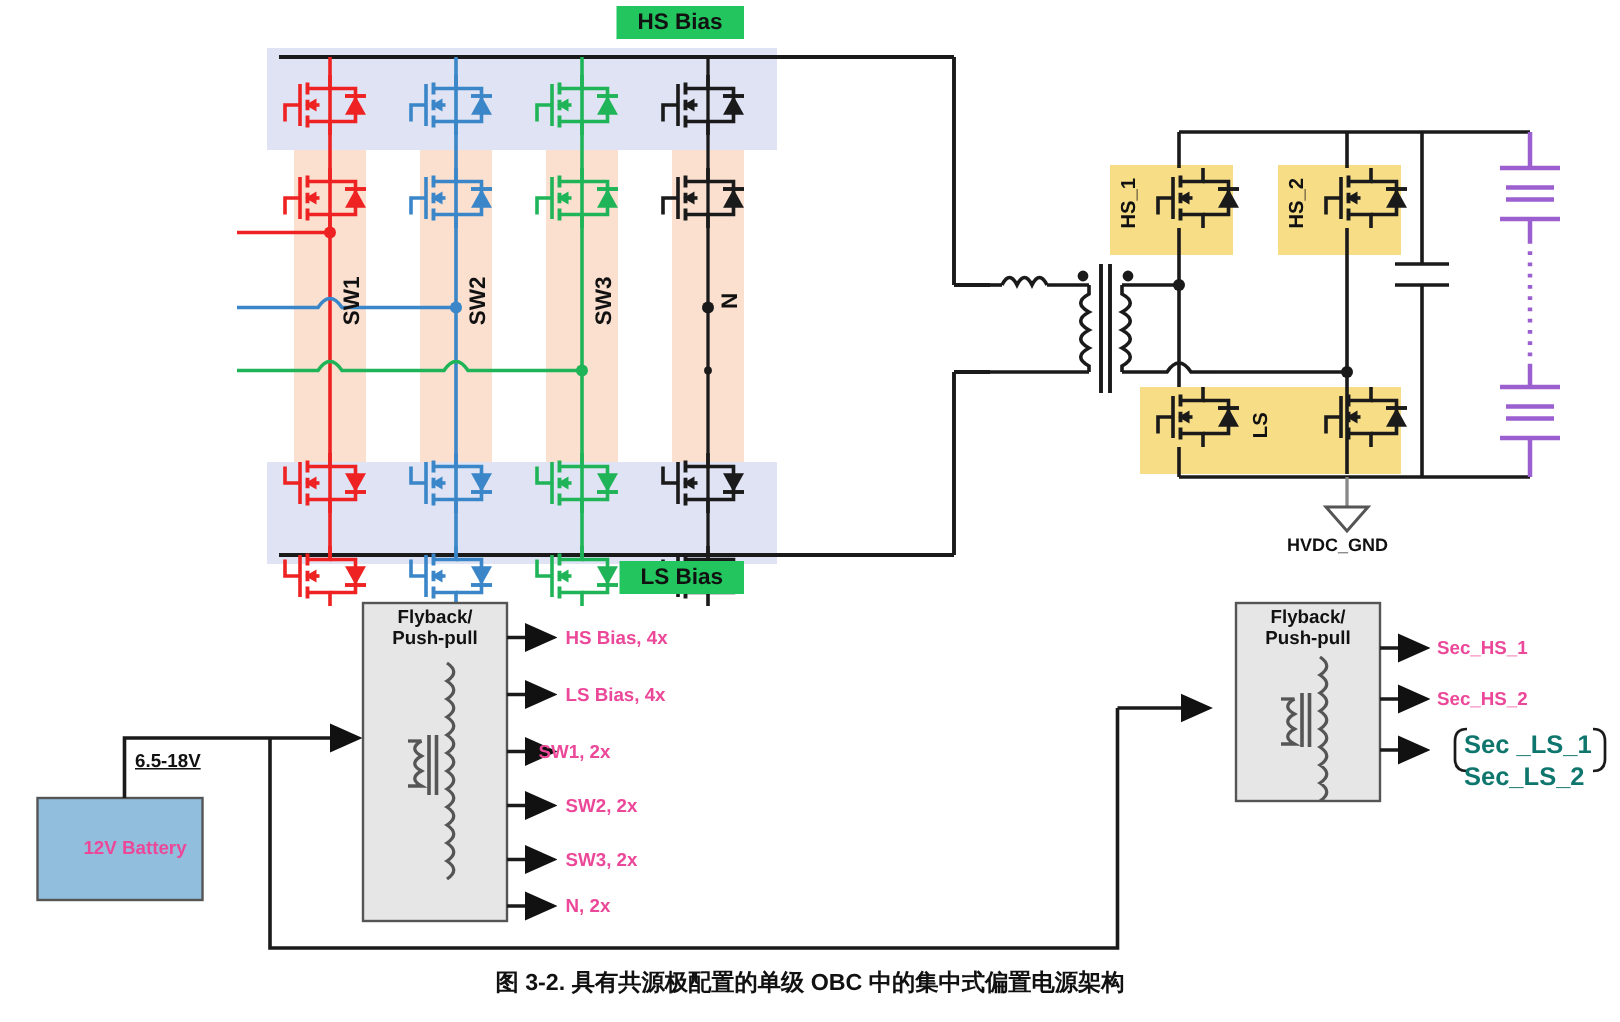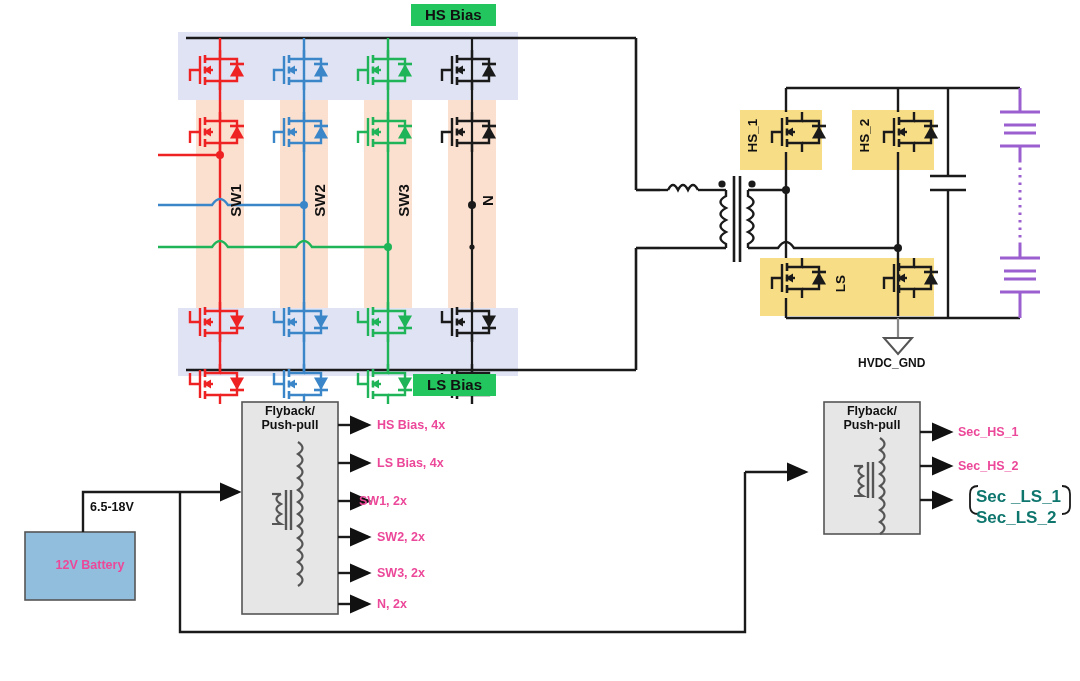--- a/index.html
+++ b/index.html
@@ -6,21 +6,21 @@
   body{font-family:"Liberation Sans","DejaVu Sans",sans-serif;}
   #root{position:relative;width:1080px;height:681px;overflow:hidden;background:#fff;}
   .svgwrap{position:absolute;left:0;top:0;width:1080px;height:681px;}
   .lbl{position:absolute;font-weight:bold;color:#111;white-space:nowrap;}
   .band-lbl{background:#22c55e;padding:2px 14px 3px 14px;font-size:15px;}
   .rot{transform:rotate(-90deg);transform-origin:center center;}
   .cap{position:absolute;left:0;top:645px;width:1080px;text-align:center;font-size:15.5px;font-weight:bold;color:#111;}
   .cap .num{color:#111;}
   .blkttl{position:absolute;text-align:center;font-size:12.5px;font-weight:bold;line-height:1.15;color:#111;}
   .outlbl{position:absolute;font-size:12.5px;font-weight:bold;color:#ec4899;white-space:nowrap;}
-  .vlbl{position:absolute;font-size:12.5px;font-weight:bold;color:#111;white-space:nowrap;}
+  .vlbl{position:absolute;font-size:12.5px;font-weight:bold;color:#111;white-space:nowrap;text-decoration:underline;}
   .swlbl{position:absolute;font-size:15px;font-weight:bold;color:#111;}
   .yellowlbl{position:absolute;font-size:13.5px;font-weight:bold;color:#111;}
   .gndlbl{position:absolute;font-size:12px;font-weight:bold;color:#111;}
   .secpair{position:absolute;font-size:17px;font-weight:bold;color:#0f766e;line-height:1.25;white-space:nowrap;}
 </style>
 </head>
 <body>
 
 <div id="root">
 
@@ -289,14 +289,18 @@
   <div class="outlbl" style="left:958px;top:425px;">Sec_HS_1</div>
   <div class="outlbl" style="left:958px;top:459px;">Sec_HS_2</div>
   <div class="secpair" style="left:976px;top:486px;">
     <span>Sec _LS_1</span><br>
     <span>Sec_LS_2</span>
   </div>
 
   <div class="vlbl" style="left:90px;top:500px;">6.5-18V</div>
   <div class="outlbl" style="left:25px;top:558px;width:130px;text-align:center;">12V Battery</div>
 
+  <div class="cap">
+    <span class="num">图 3-2.</span>
+    <span>具有共源极配置的单级 OBC 中的集中式偏置电源架构</span>
+  </div>
 
 </div>
 
 </body></html>

